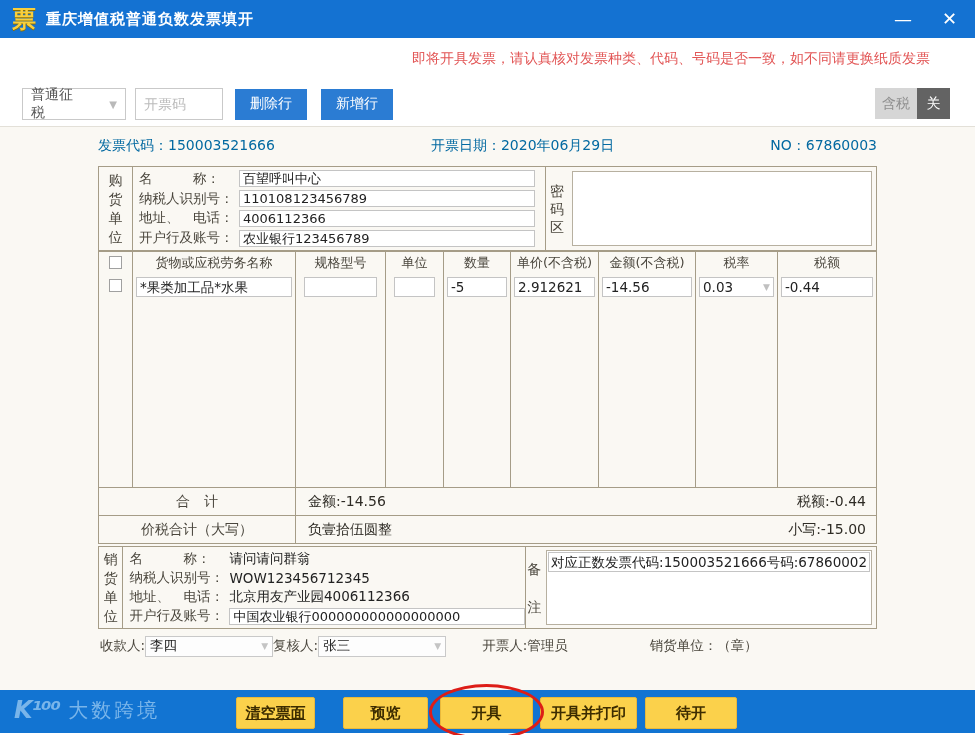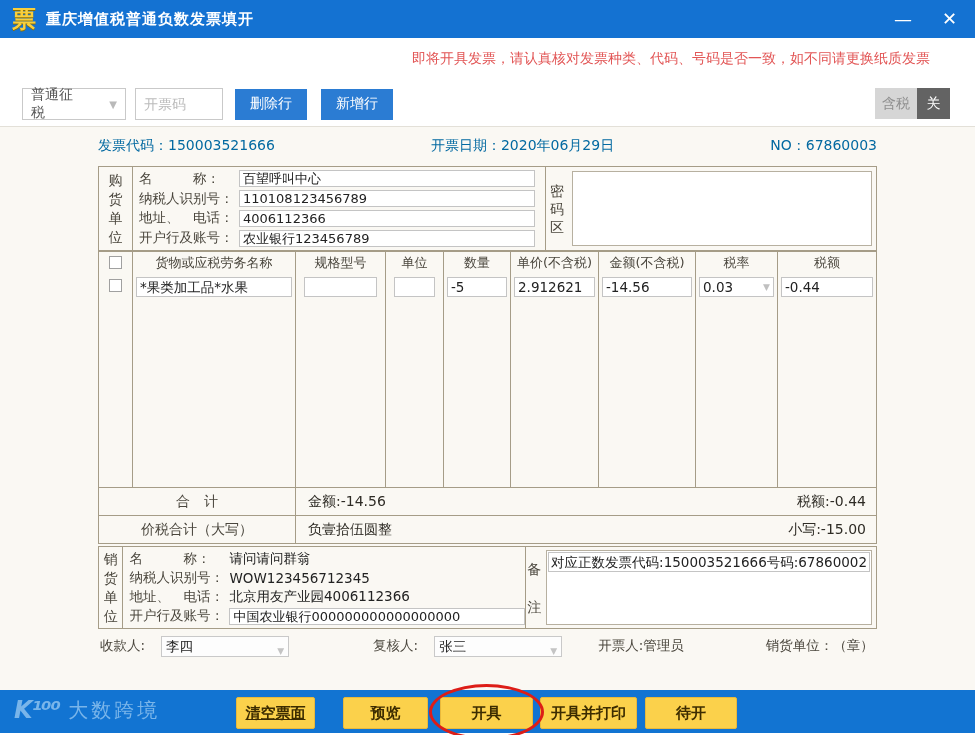--- a/index.html
+++ b/index.html
@@ -62,21 +62,21 @@
   .cell-input.center { margin:2px 8px; }
   .cell-input.num { text-align:left; }
   .cell-select { display:flex; align-items:center; }
   .cell-select .caret { margin-left:auto; color:#c0c0c0; font-size:9px; }
   .sum-row { height:28px; border-top:1px solid #a59c87; display:flex; align-items:stretch; font-size:14px; }
   .sum-label { width:197px; border-right:1px solid #a59c87; display:flex; align-items:center; justify-content:center; color:#4a463d; }
   .sum-vals { flex:1; display:flex; align-items:center; justify-content:space-between; padding:0 10px 0 12px; color:#2e2b25; }
 
   
   .signers { position:absolute; left:98px; top:508px; width:779px; height:22px; display:flex; align-items:center; font-size:13.5px; color:#4a463d; }
-  .signer-select { width:128px; height:21px; border:1px solid #c9c9c9; background:#fdfdfd; display:flex; align-items:flex-end; padding:0 4px; color:#222;margin-left:16px; }
+  .signer-select { width:128px; height:21px; border:1px solid #c9c9c9; background:#fdfdfd; display:flex; align-items:center; padding:0 4px; color:#222; }
   .signer-select .caret { margin-left:auto; color:#c4c4c4; font-size:9px; }
 
   
   .footer { position:absolute; left:0; top:690px; width:100%; height:43px; background:#1274d2; }
   .logo { position:absolute; left:14px; top:6px; display:flex; align-items:center; color:#79b5ea; }
   .logo-mark { font-size:24px; font-weight:bold; font-style:italic; letter-spacing:-1px; margin-right:8px; }
   .logo-text { font-size:20px; letter-spacing:3px; }
   .yellow-btn { position:absolute; top:7px; height:32px; background:#fbd14b; border:1px solid #e9b93b; border-radius:2px; color:#3c2c00; font-size:15px; font-weight:bold; font-family:inherit; cursor:pointer; }
   .fb1{left:236px;width:79px;text-decoration:underline;} .fb2{left:343px;width:85px;} .fb3{left:440px;width:93px;}
   .fb4{left:540px;width:97px;} .fb5{left:645px;width:92px;}
@@ -240,21 +240,21 @@
         <div class="remark-field">对应正数发票代码:150003521666号码:67860002</div>
       </div>
     </div>
 
     <div class="signers">
       <span style="margin-left:2px;">收款人:</span>
       <div class="signer-select">
         <span>李四</span>
         <span class="caret">▼</span>
       </div>
-      <span style="margin-left:84px;">复核人:</span>
+      <span style="">复核人:</span>
       <div class="signer-select">
         <span>张三</span>
         <span class="caret">▼</span>
       </div>
       <span style="margin-left:36px;">开票人:管理员</span>
       <span style="margin-left:82px;">销货单位：（章）</span>
     </div>
   </div>
 
   <div class="footer">

